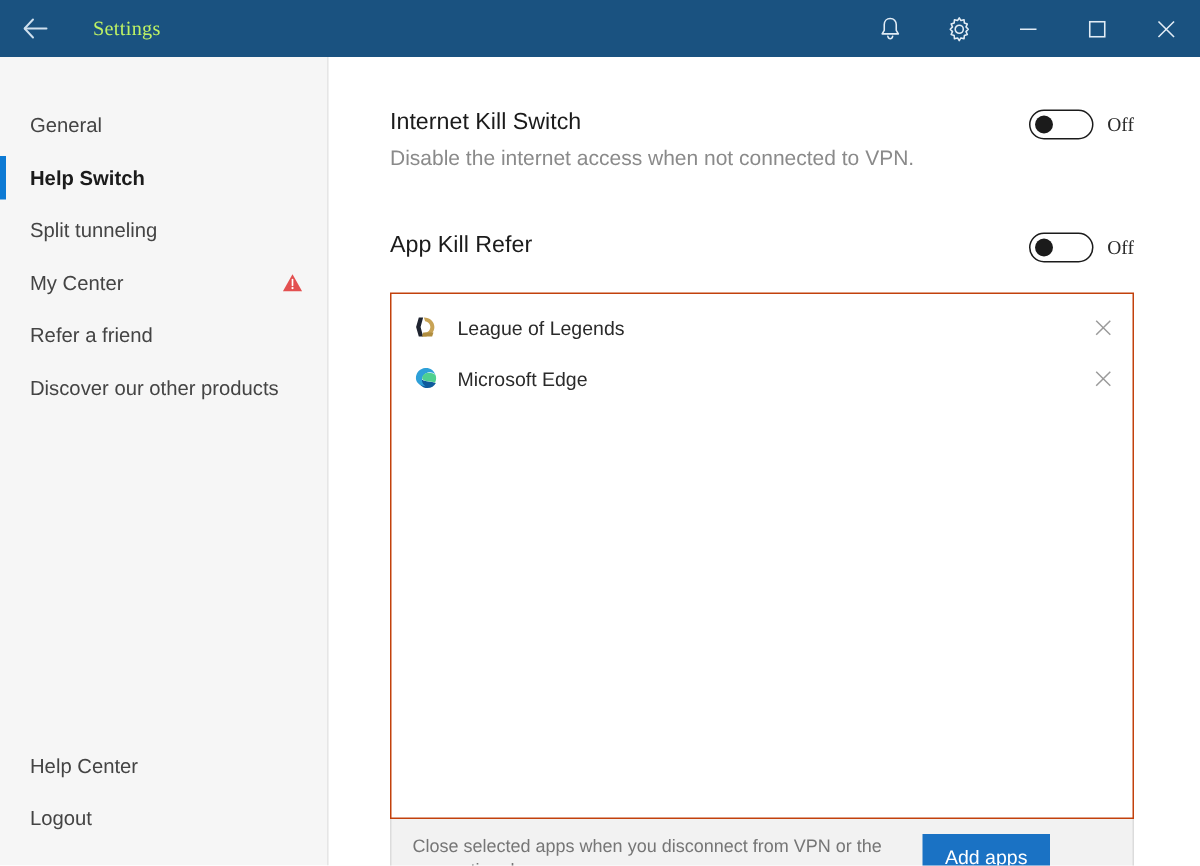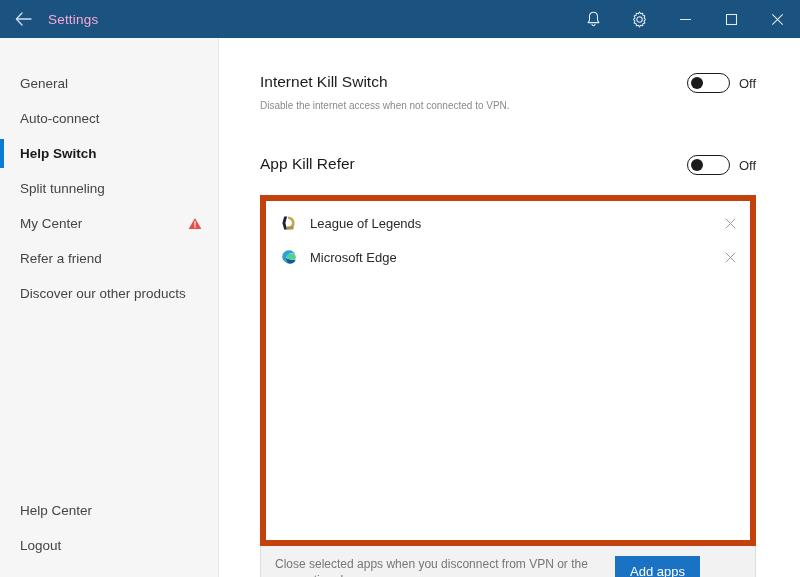--- a/index.html
+++ b/index.html
@@ -26,23 +26,24 @@
     user-select: none;
   }
   .titlebar-back {
     width: 46px; height: 38px;
     display: flex; align-items: center; justify-content: center;
     cursor: pointer;
   }
   .titlebar-back svg { display: block; }
   .titlebar-title {
     font-size: 13.5px;
-    color: #f9a8d4;
+    color: #bef264;
     letter-spacing: .2px;
-    margin-left: 2px;
+    margin-left: 16px;
+    font-family: Liberation Serif, serif;
   }
   .titlebar-spacer { flex: 1 1 auto; }
   .tb-btn {
     width: 46px; height: 38px;
     display: flex; align-items: center; justify-content: center;
     cursor: pointer;
   }
   .tb-btn svg { display: block; }
 
   
@@ -88,50 +89,50 @@
   }
   .setting-row {
     display: flex; align-items: flex-start;
     justify-content: space-between;
   }
   .setting-texts { min-width: 0; }
   .setting-title {
     font-size: 15.5px; color: #1b1b1b; line-height: 20px;
   }
   .setting-sub {
-    font-size: 10px; color: #8a8a8a; margin-top: 5px; line-height: 17px;
+    font-size: 14px; color: #8a8a8a; margin-top: 5px; line-height: 17px;
   }
   .toggle-wrap {
     display: flex; align-items: center; gap: 9px;
     flex: 0 0 auto; padding-top: 1px;
   }
   .toggle {
     width: 43px; height: 20px; border-radius: 10px;
     border: 1.6px solid #1b1b1b; background: #ffffff;
     position: relative; cursor: pointer;
   }
   .toggle .knob {
     position: absolute; left: 3px; top: 50%;
     transform: translateY(-50%);
     width: 12px; height: 12px; border-radius: 50%;
     background: #1b1b1b;
   }
-  .toggle-state { font-size: 13px; color: #2a2a2a; }
+  .toggle-state { font-size: 13px; color: #2a2a2a; font-family: Liberation Serif, serif; }
 
   .divider {
     height: 1px; background: #e8e8e8;
     margin: 22px 0 18px 0;
     width: 496px;
   }
 
   
   .applist-wrap { margin-top: 20px; }
   .applist {
     width: 496px; height: 351px;
-    border: 6px solid #c2410c;
+    border: 1px solid #c2410c;
     background: #ffffff;
     overflow: hidden;
     padding-top: 5px;
   }
   .app-row {
     height: 34px;
     display: flex; align-items: center;
     padding: 0 12px 0 14px;
     cursor: default;
   }
@@ -239,23 +240,20 @@
 
   <div class="body-row">
 
     <div class="sidebar">
       <div class="nav-top">
 
         <div class="nav-item">
           <span class="nav-label">General</span>
         </div>
 
-        <div class="nav-item">
-          <span class="nav-label">Auto-connect</span>
-        </div>
 
         <div class="nav-item selected">
           <span class="nav-label">Help Switch</span>
         </div>
 
         <div class="nav-item">
           <span class="nav-label">Split tunneling</span>
         </div>
 
 

